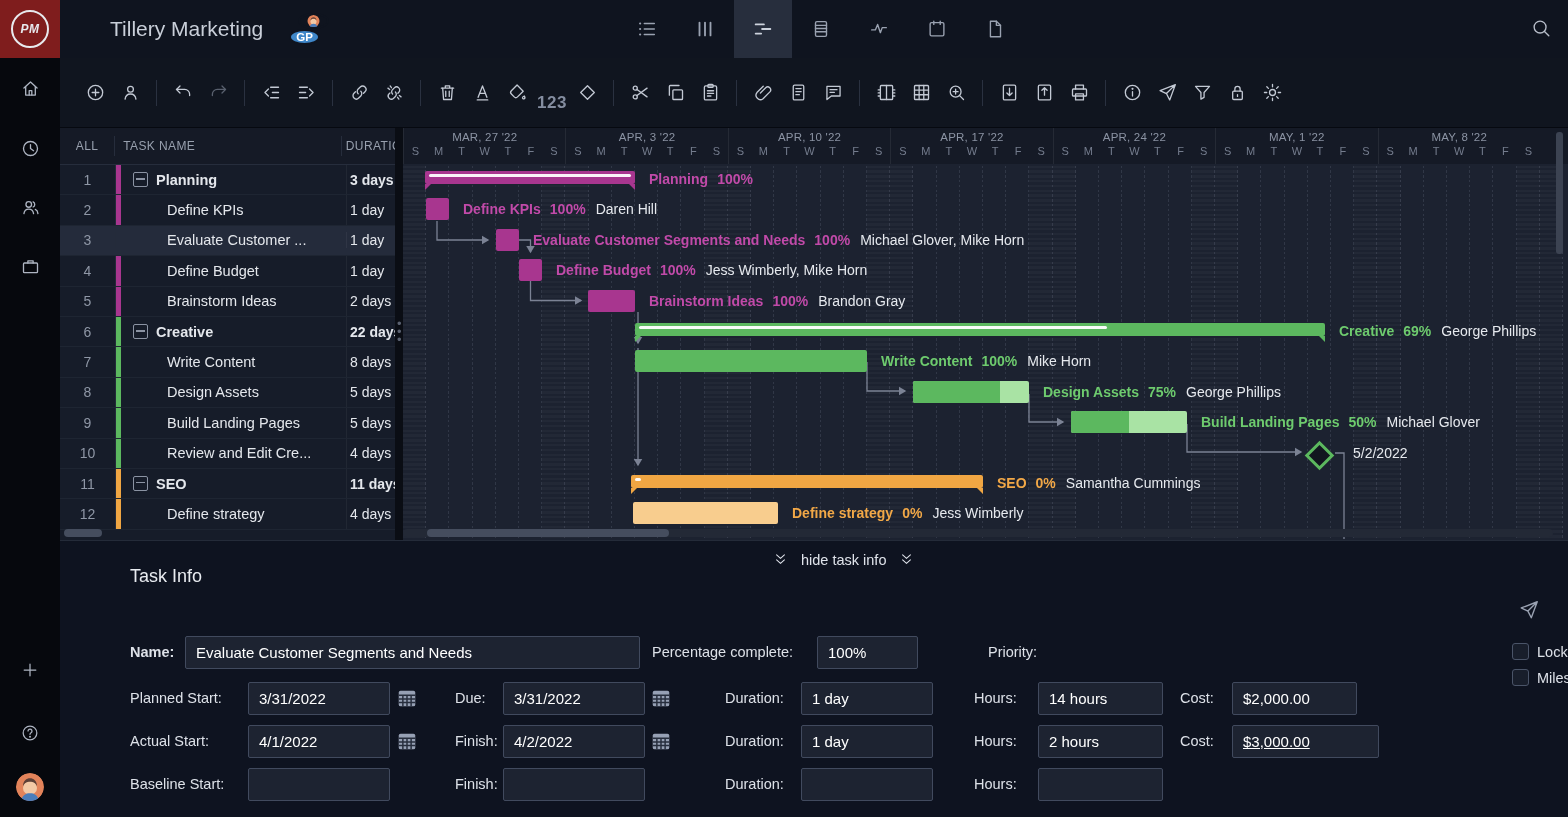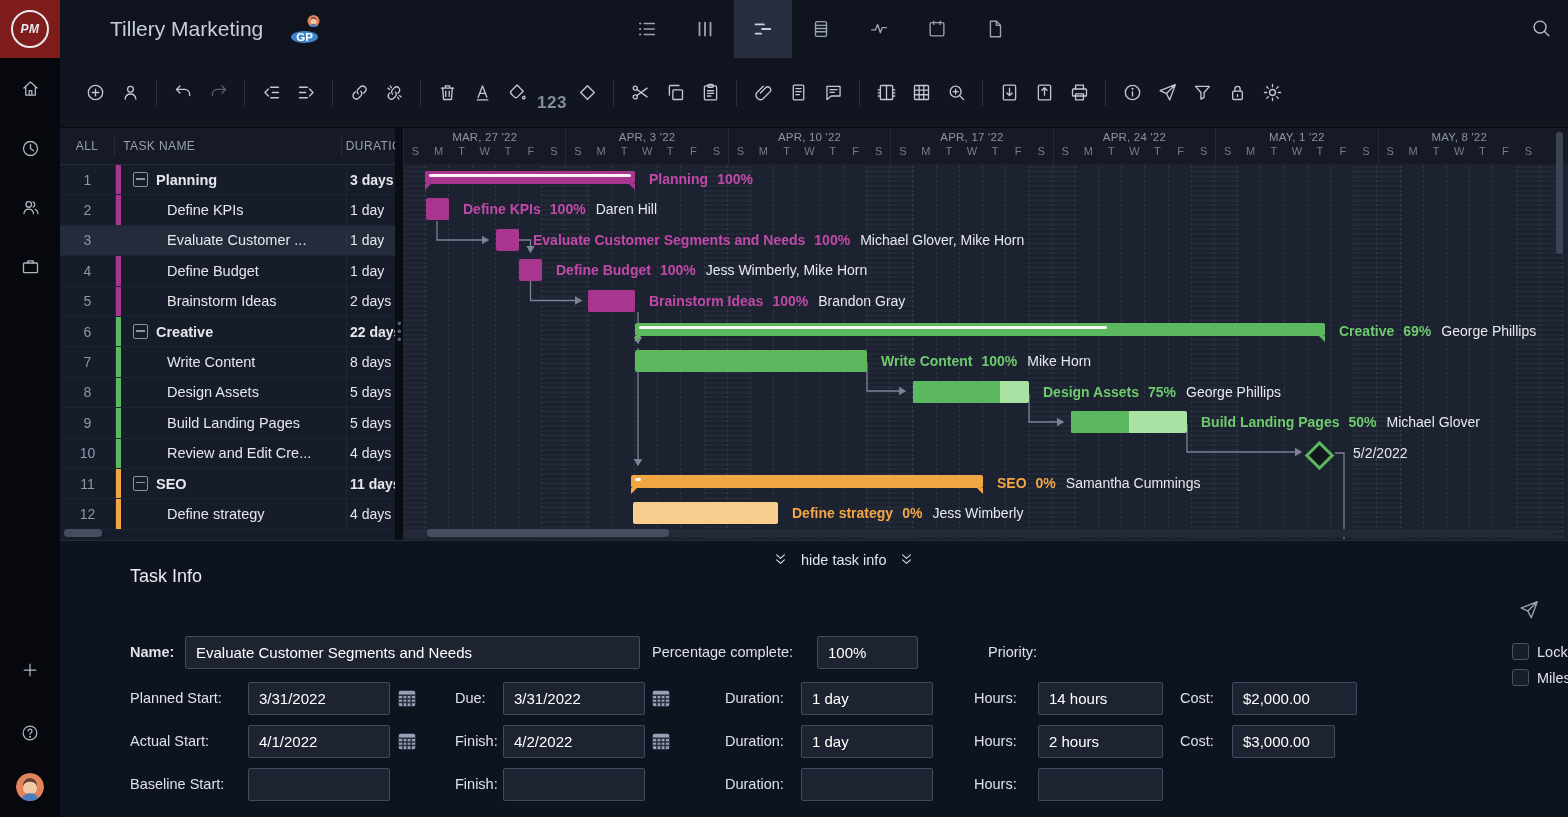--- a/index.html
+++ b/index.html
@@ -808,21 +808,21 @@
           <g stroke="#272e3d" stroke-width="1.6" fill="none">
             <path d="M3 9h18M7.5 9v12M12 9v12M16.5 9v12M3 13h18M3 17h18"></path>
           </g>
         </svg>
       </span>
     <div class="flbl" style="left:665px;top:184px;">Duration:</div>
     <input class="inp" style="left: 741px; top: 184px; width: 132px;" value="1 day">
     <div class="flbl" style="left:914px;top:184px;">Hours:</div>
     <input class="inp" style="left: 978px; top: 184px; width: 125px;" value="2 hours">
     <div class="flbl" style="left:1120px;top:184px;">Cost:</div>
-    <input class="inp" style="left: 1172px; top: 184px; width: 103px;" value="$3,000.00">
+    <input class="inp" style="left: 1172px; top: 184px; width: 147px; text-decoration: underline;" value="$3,000.00">
 
     <div class="flbl" style="left:70px;top:227px;">Baseline Start:</div>
     <input class="inp" style="left: 188px; top: 227px; width: 142px;">
     <div class="flbl" style="left:395px;top:227px;">Finish:</div>
     <input class="inp" style="left: 443px; top: 227px; width: 142px;">
     <div class="flbl" style="left:665px;top:227px;">Duration:</div>
     <input class="inp" style="left: 741px; top: 227px; width: 132px;">
     <div class="flbl" style="left:914px;top:227px;">Hours:</div>
     <input class="inp" style="left: 978px; top: 227px; width: 125px;">
   </div>

